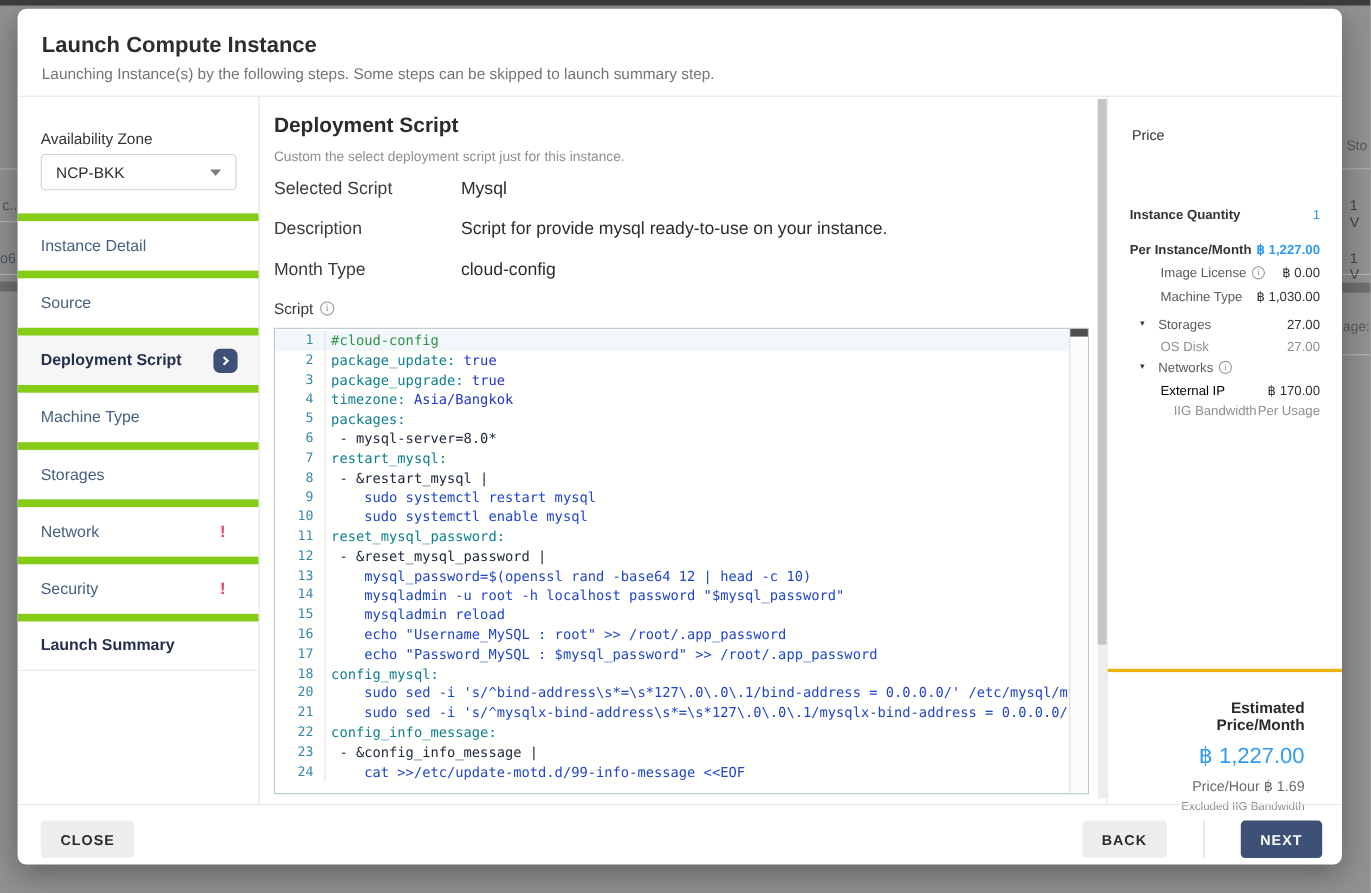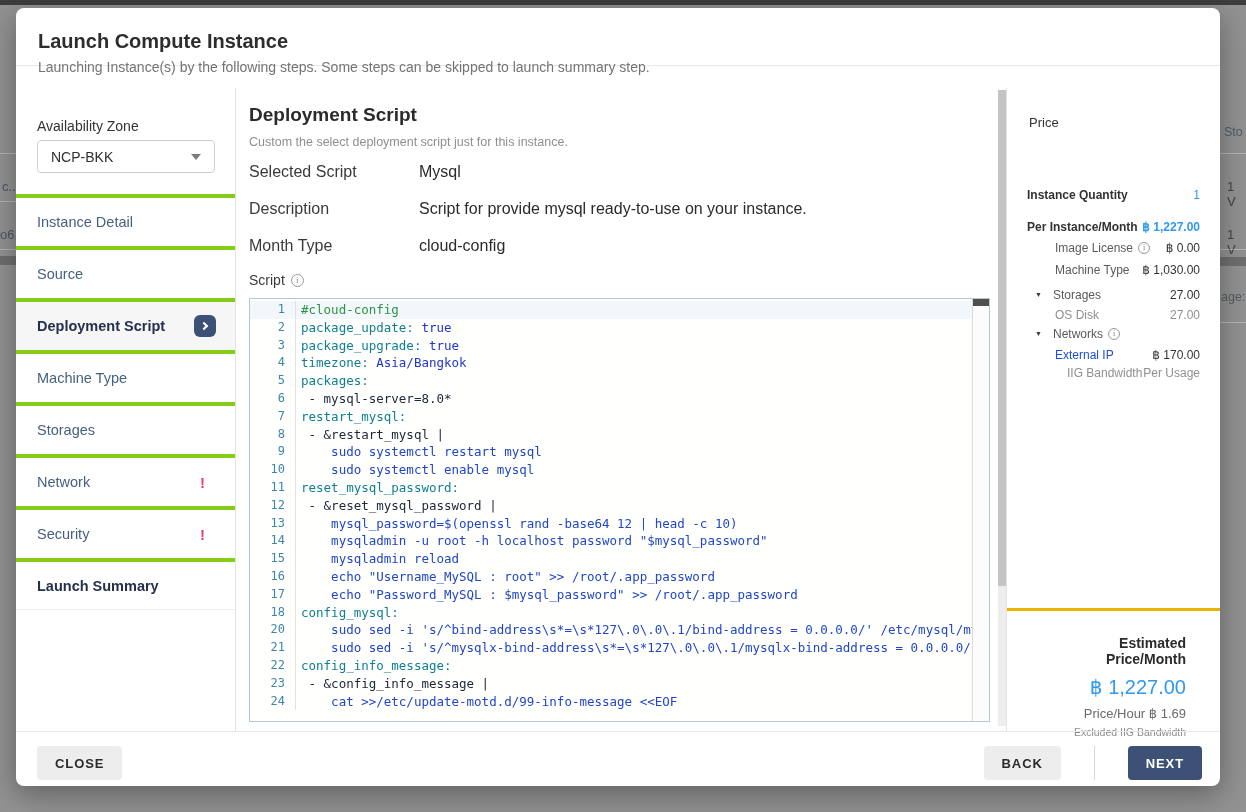--- a/index.html
+++ b/index.html
@@ -15,35 +15,35 @@
   .bg-r1 { left:1224px; top:125px; font-size:12.5px; color:#535c64; }
   .bg-r2 { left:1227px; top:179px; color:#41464d; }
   .bg-r3 { left:1227px; top:227px; color:#41464d; }
   .bg-r4 { left:1221px; top:290px; font-size:12.5px; color:#565d63; }
   .bg-line { position:absolute; height:1px; background:rgba(255,255,255,0.32); }
   .bg-strip { position:absolute; height:9px; background:#6f6f6f; }
 
   
   .modal { position:absolute; left:16px; top:8px; width:1204px; height:778px; background:#ffffff;
            border-radius:8px; box-shadow:0 8px 30px rgba(0,0,0,0.35); overflow:hidden; }
-  .m-header { position:absolute; left:0; top:0; width:100%; height:58px; border-bottom:1px solid #e6e6e6; }
+  .m-header { position:absolute; left:0; top:0; width:100%; height:80px; border-bottom:1px solid #e6e6e6; }
   .m-title { position:absolute; left:22px; top:22px; font-size:20px; font-weight:bold; color:#2d2d2d; }
   .m-sub { position:absolute; left:22px; top:51px; font-size:14px; color:#747474; }
 
   
   .sidebar { position:absolute; left:0; top:80px; width:220px; height:643px; border-right:1px solid #e2e2e2; }
   .az-label { position:absolute; left:21px; top:30px; font-size:14px; color:#333; }
   .az-select { position:absolute; left:21px; top:52px; width:178px; height:33px; border:1px solid #cfcfcf;
                border-radius:4px; display:flex; align-items:center; justify-content:space-between;
                padding:0 13px; cursor:pointer; background:#fff; }
   .az-value { font-size:14px; color:#2f2f2f; }
   .az-caret { width:0; height:0; border-left:5px solid transparent; border-right:5px solid transparent;
               border-top:6px solid #7d7d7d; }
   .sb-rows { position:absolute; left:0; top:106px; width:100%; }
-  .sb-row { position:relative; height:52px; border-top:4px solid #84cc16; display:flex; align-items:center;
+  .sb-row { position:relative; height:52px; border-top:7px solid #84cc16; display:flex; align-items:center;
             padding:0 21px; cursor:pointer; }
   .sb-row:last-child { border-bottom:1px solid #ececec; }
   .sb-label { font-size:14.5px; color:#466180; }
   .sb-row.active { background:#f6f6f6; }
   .sb-row.active .sb-label, .sb-row.bold .sb-label { font-weight:bold; color:#24304d; font-size:14.5px; }
   .sb-warn { position:absolute; right:30px; font-size:15px; font-weight:bold; color:#ed3c64; }
   .sb-arrow { position:absolute; right:19px; width:22px; height:22px; border-radius:6px; background:#3d5176;
               display:flex; align-items:center; justify-content:center; }
   .chev { width:6px; height:6px; border-top:2px solid #fff; border-right:2px solid #fff;
           transform:rotate(45deg); margin-left:-2px; }
@@ -87,21 +87,21 @@
   .main-thumb { position:absolute; top:0; left:0; width:8px; height:496px; background:#c4c4c4; }
 
   
   .price { position:absolute; left:990px; top:80px; width:214px; height:643px; border-left:1px solid #e2e2e2; }
   .p-heading { position:absolute; left:22px; top:27px; font-size:13px; color:#333; }
   .price-rows { position:absolute; left:0; top:100px; width:100%; padding:0 20px; font-size:12px; }
   .pr-row { display:flex; justify-content:space-between; align-items:center; line-height:14px; }
   .pr-left { display:flex; align-items:center; gap:5px; color:#5a5a5a; }
   .pr-row.b .pr-left { font-weight:bold; color:#333; }
   .pr-row.muted .pr-left, .pr-row.muted .pr-value { color:#8f8f8f; }
-  .pr-row.dim .pr-left { color:#1d4ed8; }
+  .pr-row.dim .pr-left { color:#000000; }
   .pr-row.ind1 { padding-left:28px; }
   .pr-row.ind2 { padding-left:40px; }
   .pr-row.caret-row { padding-left:8px; }
   .pr-caret { font-size:7px; color:#3a3a3a; width:13px; cursor:pointer; }
   .pr-value { color:#333; }
   .pr-value.v-blue { color:#2e9af0; }
   .pr-value.v-b { font-weight:bold; }
   .pr-row .info-ic { width:12px; height:12px; font-size:8px; line-height:10px; }
   .mb18{margin-bottom:18px;} .mb11{margin-bottom:11px;} .mb8{margin-bottom:8px;}
   .mb7{margin-bottom:7px;} .mb6{margin-bottom:6px;} .mb5{margin-bottom:5px;} .mb4{margin-bottom:4px;}

